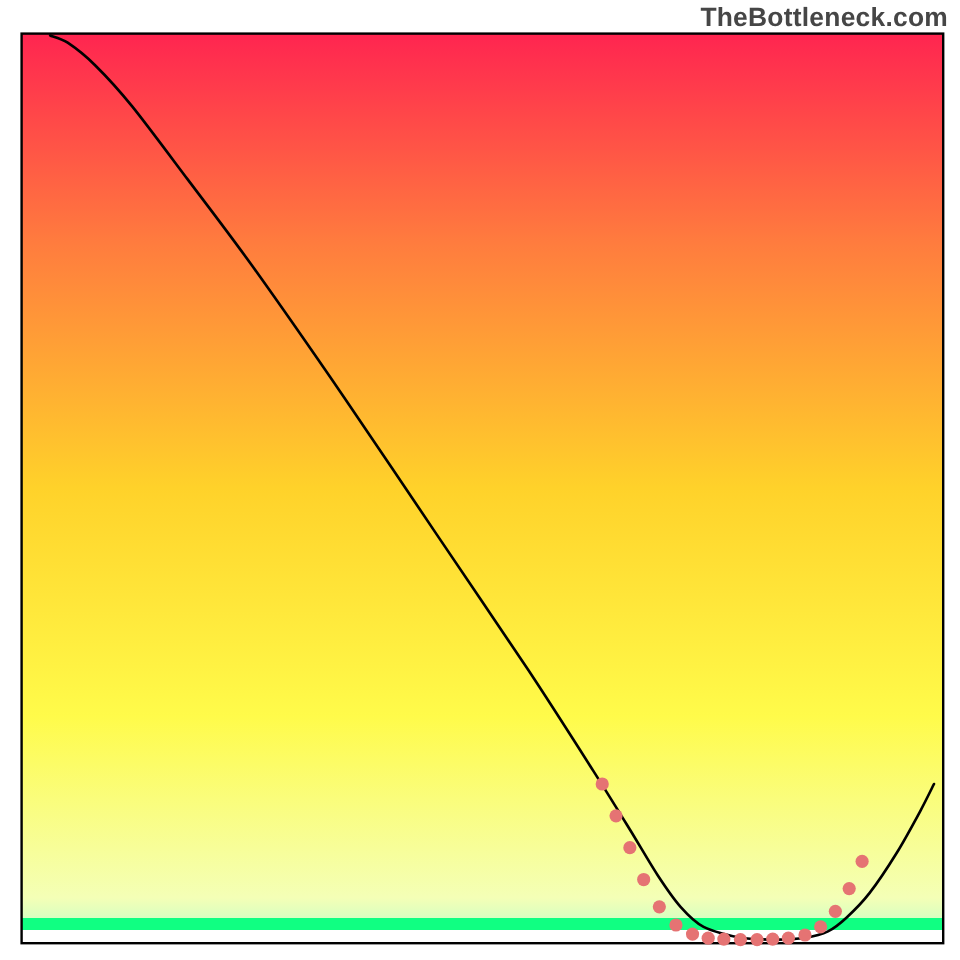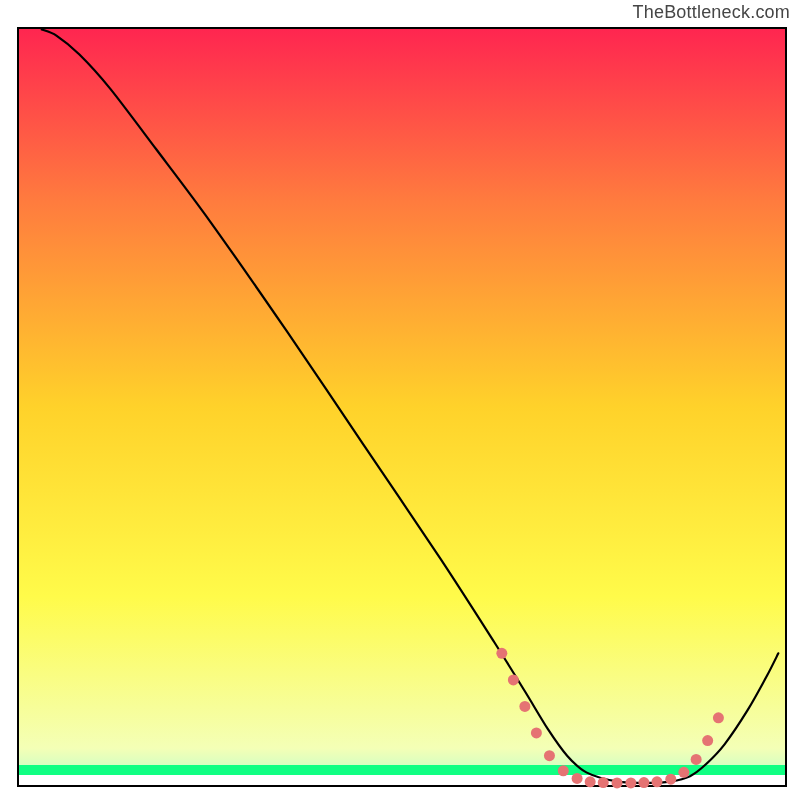--- a/index.html
+++ b/index.html
@@ -13,22 +13,22 @@
   }
   .frame {
     position: relative;
     width: 800px;
     height: 800px;
   }
   .watermark {
     position: absolute;
     top: 2px;
     right: 10px;
-    font-size: 18px;
-    font-weight: 400;
+    font-size: 22px;
+    font-weight: 700;
     color: #464646;
     letter-spacing: 0.2px;
   }
   svg {
     position: absolute;
     top: 0;
     left: 0;
   }
 </style>
 </head>

